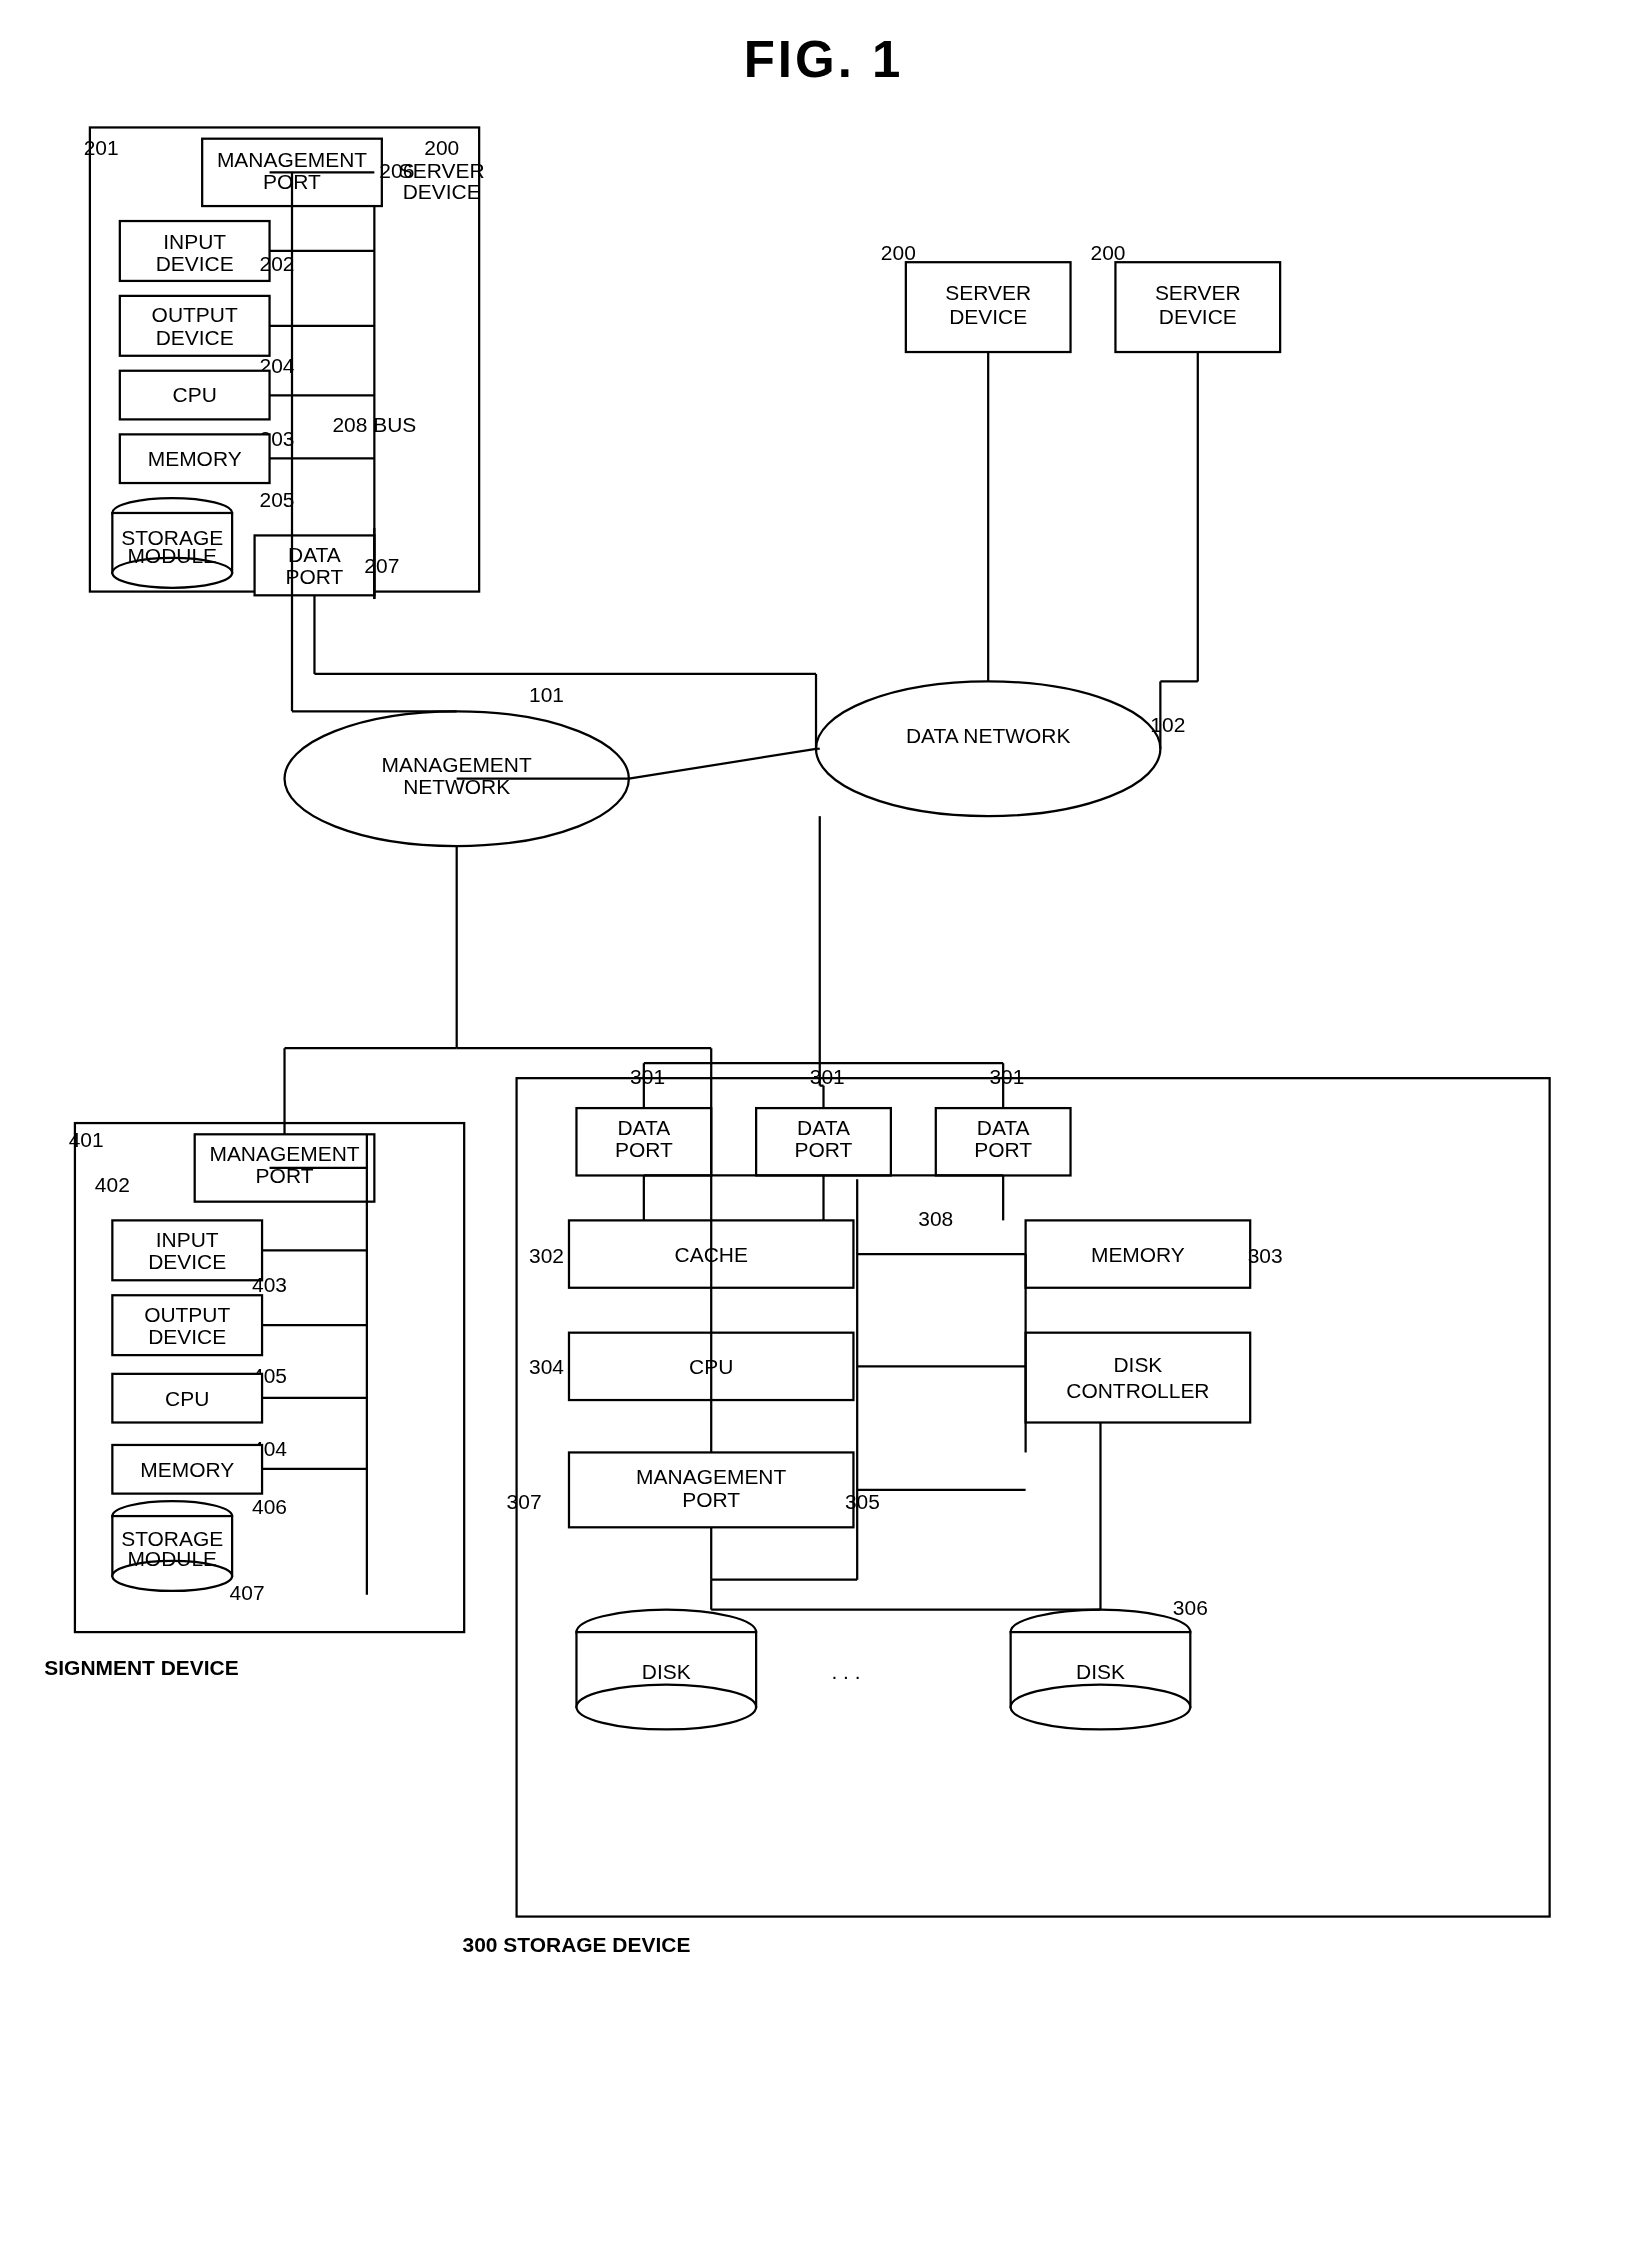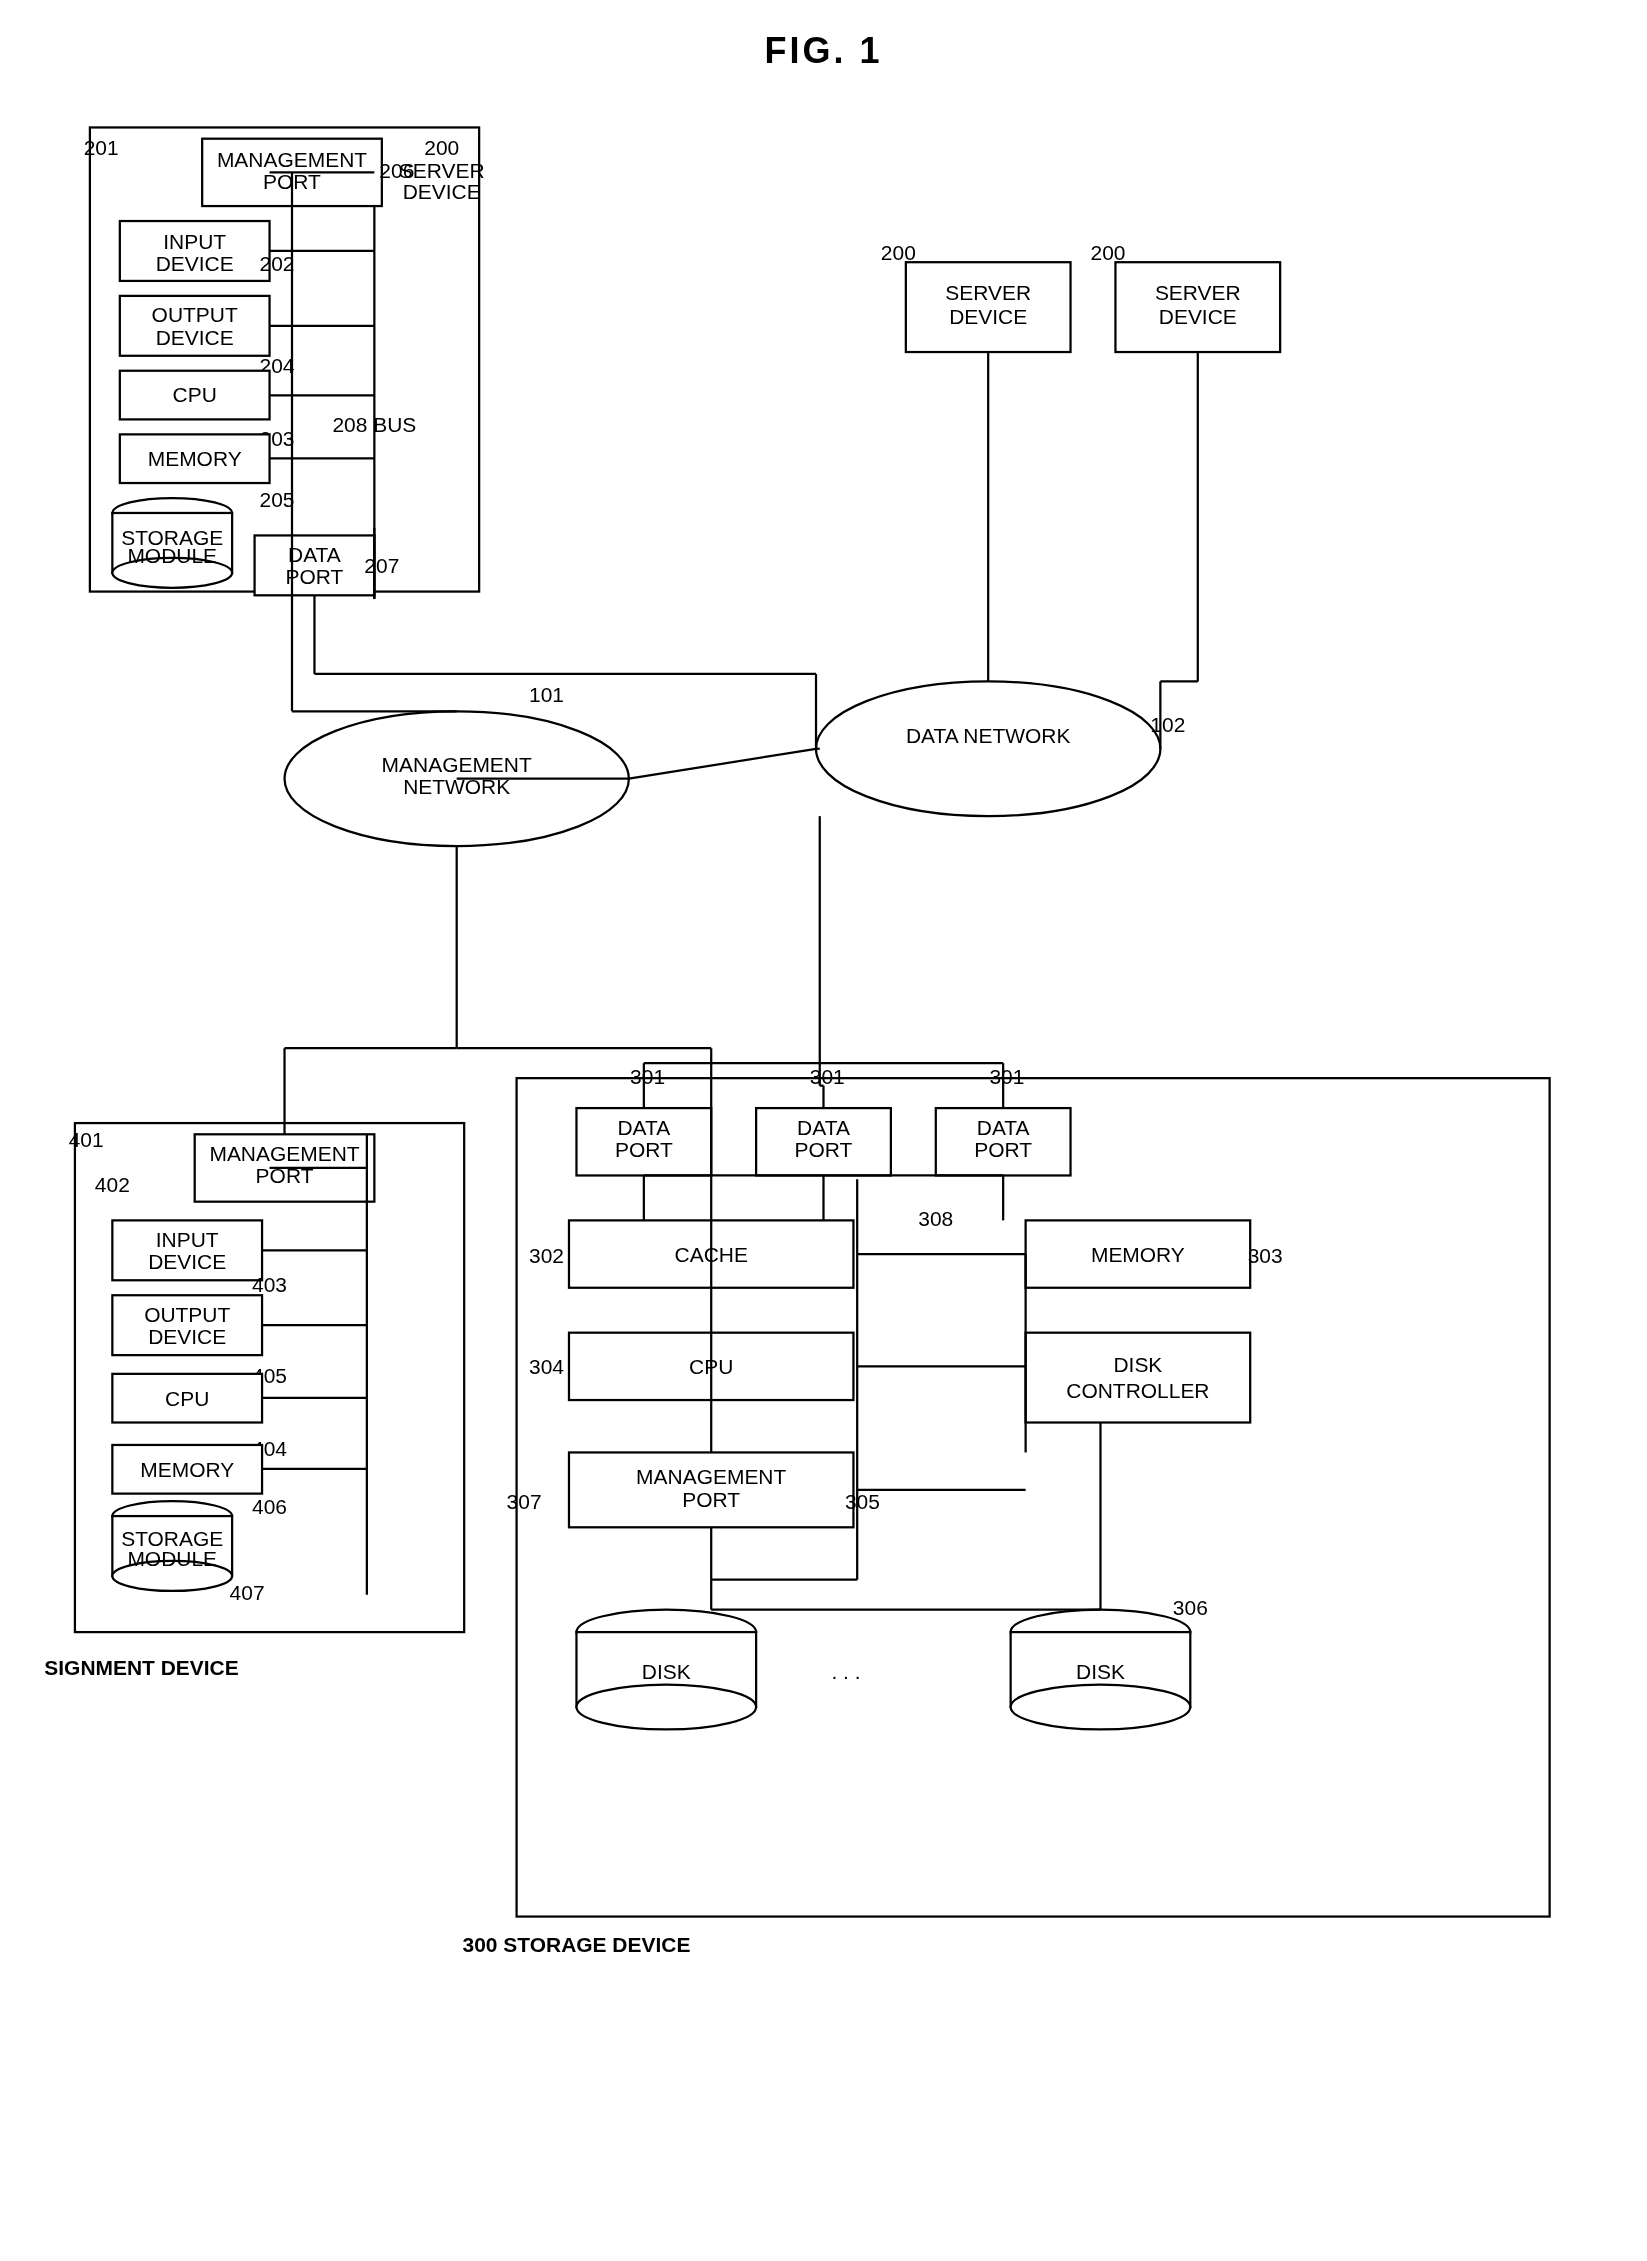--- a/index.html
+++ b/index.html
@@ -6,21 +6,21 @@
     body {
       background: #fff;
       font-family: Arial, sans-serif;
       width: 1647px;
       height: 2261px;
       position: relative;
       overflow: hidden;
     }
     .page-title {
       text-align: center;
-      font-size: 36px;
+      font-size: 51px;
       font-weight: bold;
       padding-top: 30px;
       letter-spacing: 3px;
     }
     .diagram-container {
       position: absolute;
       top: 105px;
       left: 45px;
       right: 45px;
       bottom: 45px;

